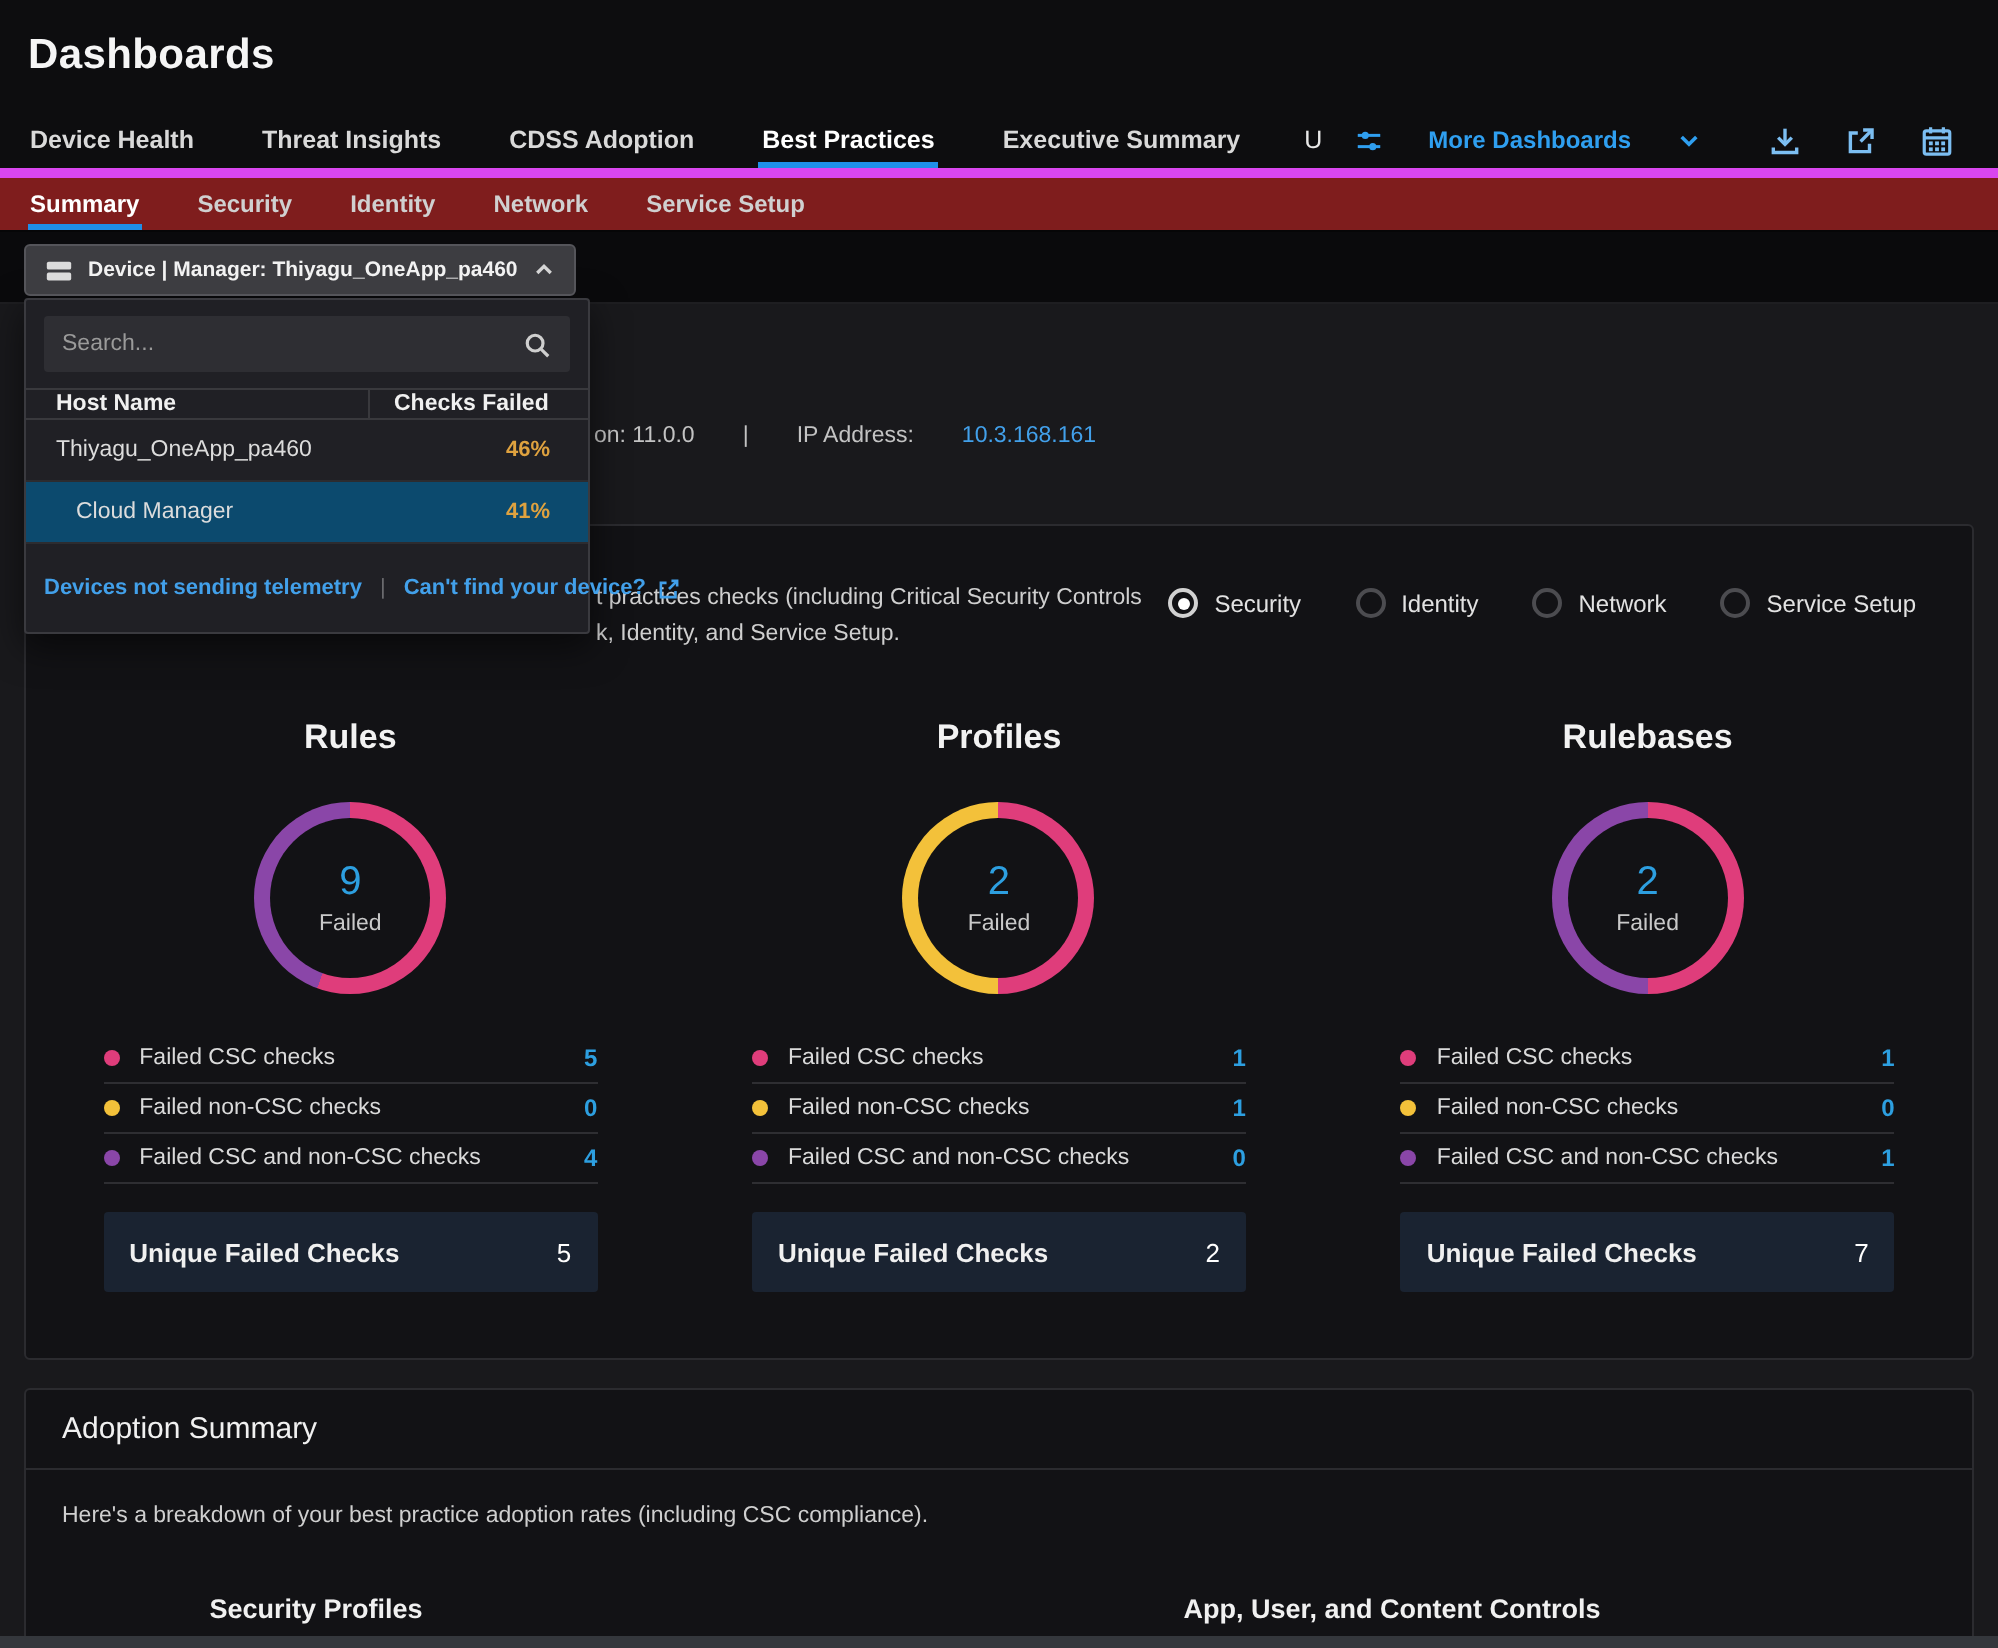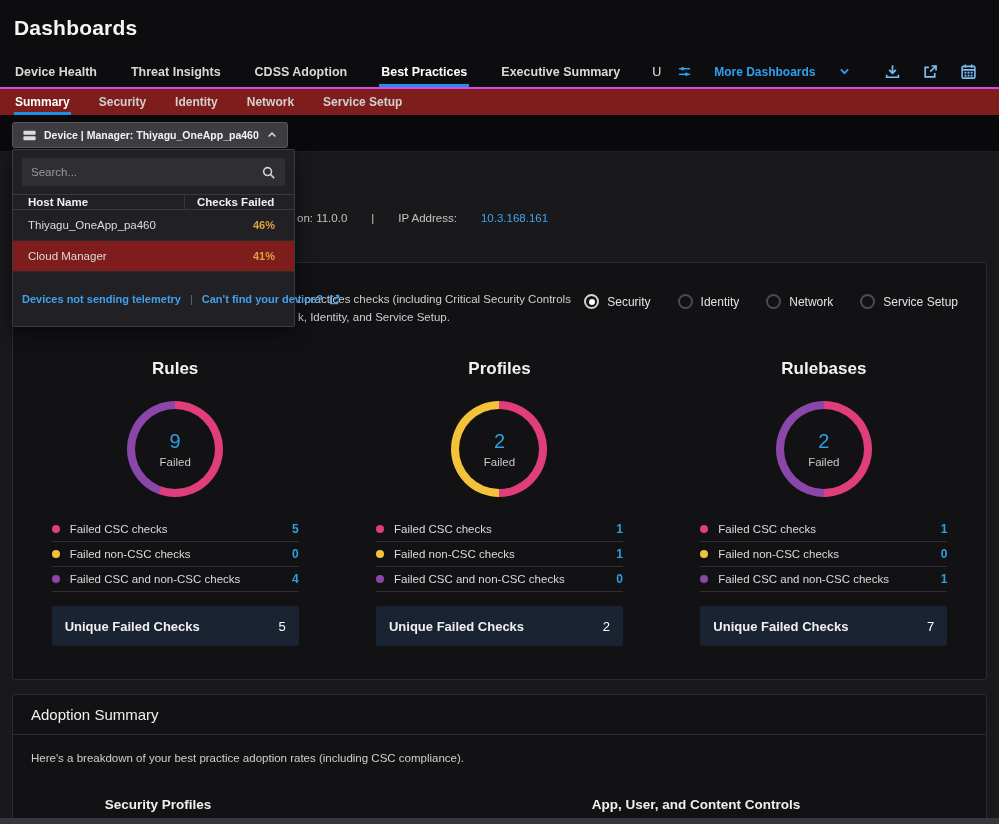--- a/index.html
+++ b/index.html
@@ -8,21 +8,21 @@
     position:relative; width:999px; height:824px; overflow:hidden;
     background:#0d0d0f; color:#e8e8e8;
     font-family:"Liberation Sans", sans-serif;
   }
 
   
   .app-header { height:56px; padding:16px 0 0 14px; }
   .app-title { font-size:21px; font-weight:700; color:#f5f5f5; letter-spacing:.2px; }
 
   
-  .main-tabbar { display:flex; align-items:stretch; height:33px; border-bottom:2px solid #d946ef; padding:0 18px 0 13px; }
+  .main-tabbar { display:flex; align-items:stretch; height:33px; border-bottom:5px solid #d946ef; padding:0 18px 0 13px; }
   .main-tab { display:flex; align-items:center; font-size:12.5px; font-weight:600; color:#d9d9d9;
     margin-right:30px; border-bottom:3px solid transparent; padding:3px 2px 0 2px; cursor:pointer; white-space:nowrap; }
   .main-tab.active { color:#fff; border-bottom-color:#1f8fe8; }
   .partial-tab { display:flex; align-items:center; font-size:12.5px; color:#e8e8e8; margin-right:16px; }
   .more-dash { display:flex; align-items:center; gap:22px; color:#2f9ff0; font-size:12px; font-weight:700; cursor:pointer; white-space:nowrap; }
   .tabbar-spacer { flex:1; }
   .toolbar-icons { display:flex; align-items:center; gap:21px; color:#7cbef2; padding-right:4px; }
   .tb-icon { display:flex; cursor:pointer; }
 
   
@@ -90,25 +90,25 @@
   .search-input { flex:1; background:transparent; border:none; outline:none; color:#e8e8e8; font-size:11.5px; font-family:inherit; }
   .search-input::placeholder { color:#9a9a9a; }
   .search-icon { display:flex; color:#cfcfcf; cursor:pointer; }
 
   .dd-table-header { display:flex; align-items:stretch; height:16px; border-top:1px solid #39393d; border-bottom:1px solid #39393d;
     font-size:11.5px; font-weight:700; color:#f0f0f0; }
   .dd-col-host { flex:1; padding-left:15px; display:flex; align-items:center; }
   .dd-col-checks { width:110px; padding-left:12px; border-left:1px solid #39393d; display:flex; align-items:center; }
 
   .dd-row { display:flex; align-items:center; height:31px; font-size:11.5px; color:#dcdcdc; border-bottom:1px solid #2c2c30; cursor:pointer; }
-  .dd-row.highlight { background:#7f1d1d; }
+  .dd-row.highlight { background:#0c4a6e;padding-left:10px; }
   .dd-row-host { flex:1; padding-left:15px; }
   .dd-row-val { width:110px; text-align:right; padding-right:19px; color:#dfa23f; font-weight:700; font-size:11px; }
 
-  .dd-footer { display:flex; align-items:center; height:54px; padding:0 9px; gap:9px; font-size:11px; color:#42a0ea; }
+  .dd-footer { display:flex; align-items:center; height:44px; padding:0 9px; gap:9px; font-size:11px; color:#42a0ea; }
   .dd-link { cursor:pointer; font-weight:600; display:flex; align-items:center; gap:5px; white-space:nowrap; }
   .dd-sep { color:#6a6a6e; }
 </style>
 </head>
 <body>
 
 <div class="screen">
 
   <div class="app-header">
     <div class="app-title">Dashboards</div>

